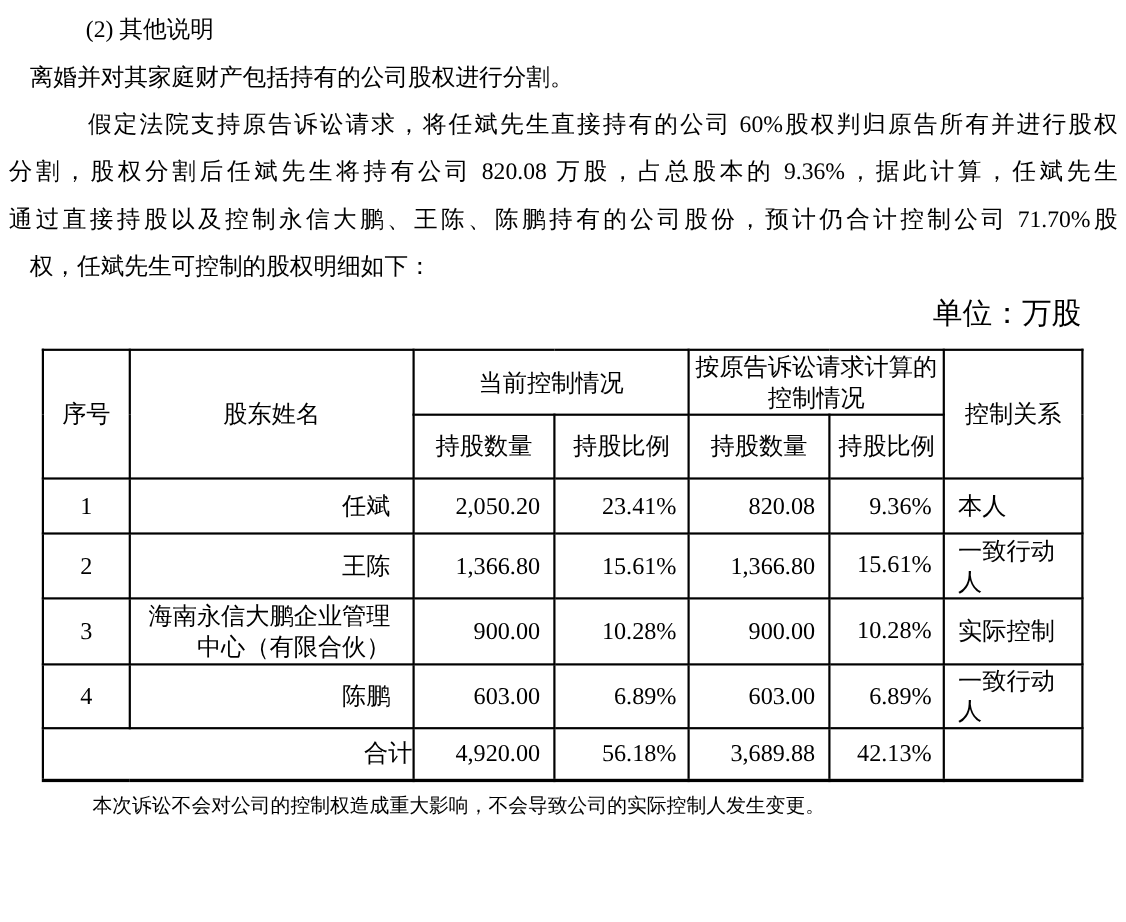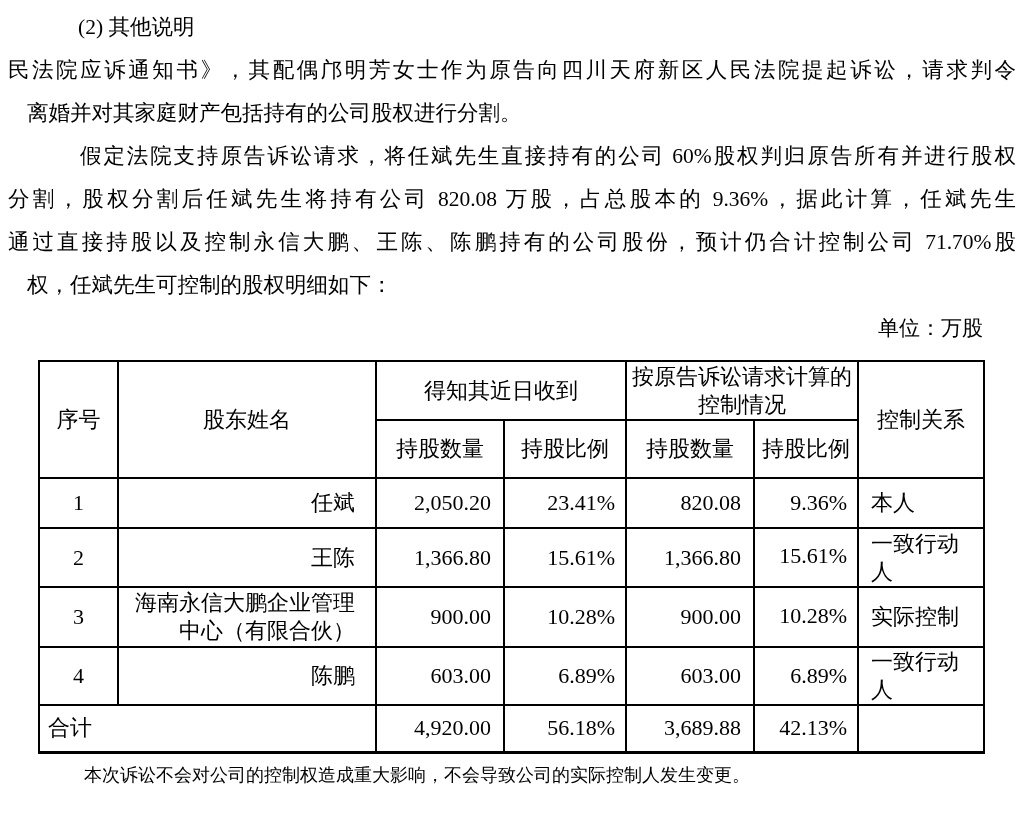--- a/index.html
+++ b/index.html
@@ -21,21 +21,21 @@
     line-height: 43px;
     text-align: justify;
     text-align-last: justify;
     white-space: normal;
   }
   .tline.end { text-align-last: left; margin-left: 19px; }
   .ind { padding-left: 72px; }
   .heading { text-align: left; text-align-last: left; padding-left: 70px; }
   .unit-line {
     width: 975px;
-    font-size: 21px;
+    font-size: 27px;
     line-height: 43px;
     text-align: left;
     text-align-last: right;
   }
   table.ctrl {
     border-collapse: collapse;
     table-layout: fixed;
     width: 945px;
     margin-left: 30px;
     margin-top: 10px;
@@ -58,38 +58,37 @@
   tr.r2 { height: 59px; }
   tr.r3 { height: 60px; }
   tr.r4 { height: 58px; }
   tr.rtotal { height: 47px; }
   td.c-seq { text-align: center; }
   td.c-name { text-align: right; padding: 0 20px 0 12px; }
   td.c-num { text-align: right; padding-right: 12px; }
   td.c-pct { text-align: right; padding-right: 10px; margin-top: 48px; }
   td.c-rel { text-align: left; padding: 0 12px; }
   td.vbottom { vertical-align: bottom; padding-bottom: 3px; }
-  td.c-total-label { text-align: left; padding-left: 8px; }
+  td.c-total-label { text-align: right; padding-left: 8px; }
   .footer-note {
     font-size: 18px;
     line-height: 38px;
     padding-left: 76px;
     margin-top: 2px;
     text-align: left;
   }
 </style>
 </head>
 <body>
 
 <div class="page">
 
   <div class="tline heading">(2) 其他说明</div>
 
   <div>
-    <div class="tline">民法院应诉通知书》，其配偶邝明芳女士作为原告向四川天府新区人民法院提起诉讼，请求判令</div>
     <div class="tline end">离婚并对其家庭财产包括持有的公司股权进行分割。</div>
   </div>
 
   <div>
     <div class="tline ind">假定法院支持原告诉讼请求，将任斌先生直接持有的公司 60%股权判归原告所有并进行股权</div>
     <div class="tline">分割，股权分割后任斌先生将持有公司 820.08 万股，占总股本的 9.36%，据此计算，任斌先生</div>
     <div class="tline">通过直接持股以及控制永信大鹏、王陈、陈鹏持有的公司股份，预计仍合计控制公司 71.70%股</div>
     <div class="tline end">权，任斌先生可控制的股权明细如下：</div>
   </div>
 
@@ -102,21 +101,21 @@
       <col style="width:128px">
       <col style="width:122px">
       <col style="width:128px">
       <col style="width:104px">
       <col style="width:126px">
     </colgroup>
     <tbody>
       <tr class="hrow1">
         <th rowspan="2">序号</th>
         <th rowspan="2">股东姓名</th>
-        <th colspan="2">得知其近日收到</th>
+        <th colspan="2">当前控制情况</th>
         <th colspan="2" class="h-claim">按原告诉讼请求计算的控制情况</th>
         <th rowspan="2">控制关系</th>
       </tr>
       <tr class="hrow2">
         <th>持股数量</th>
         <th>持股比例</th>
         <th>持股数量</th>
         <th class="h-ratio2">持股比例</th>
       </tr>
 

